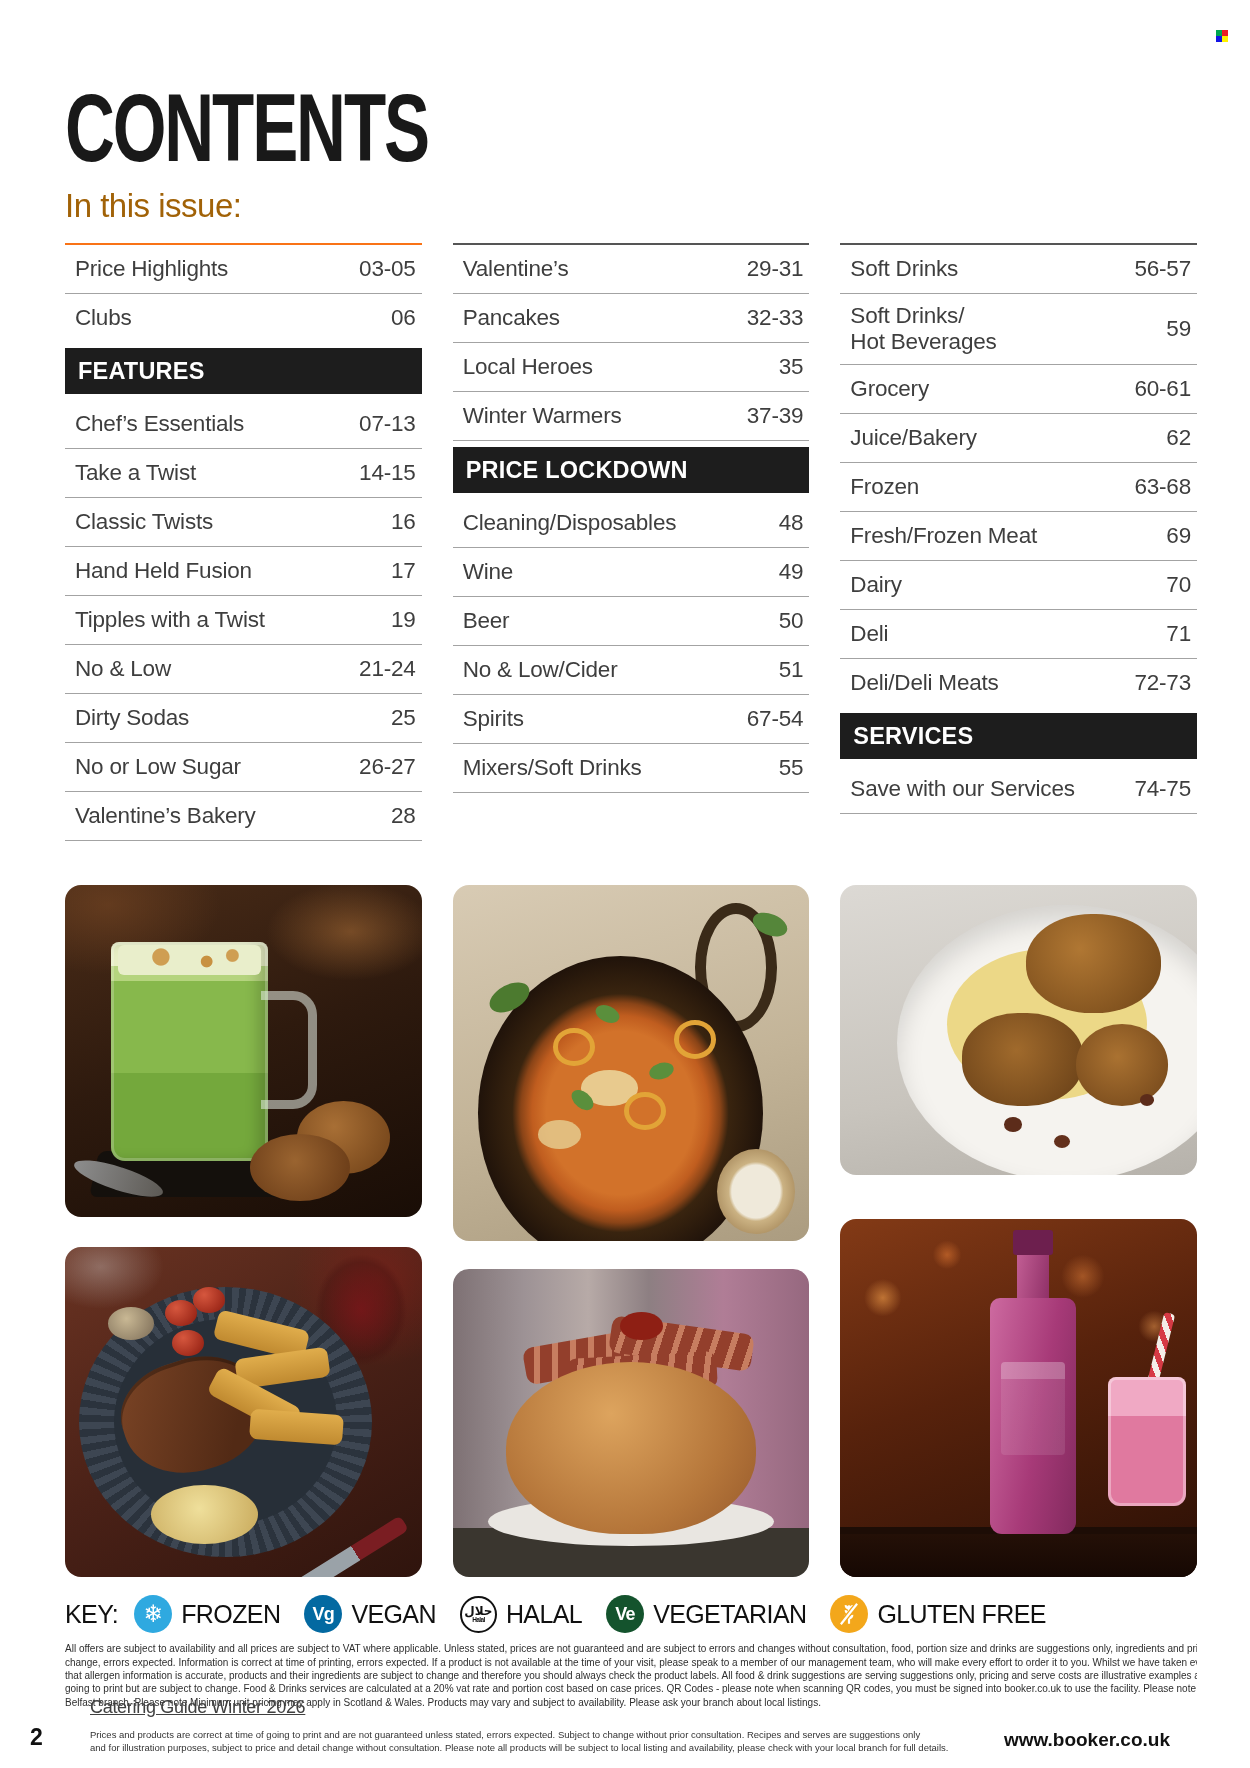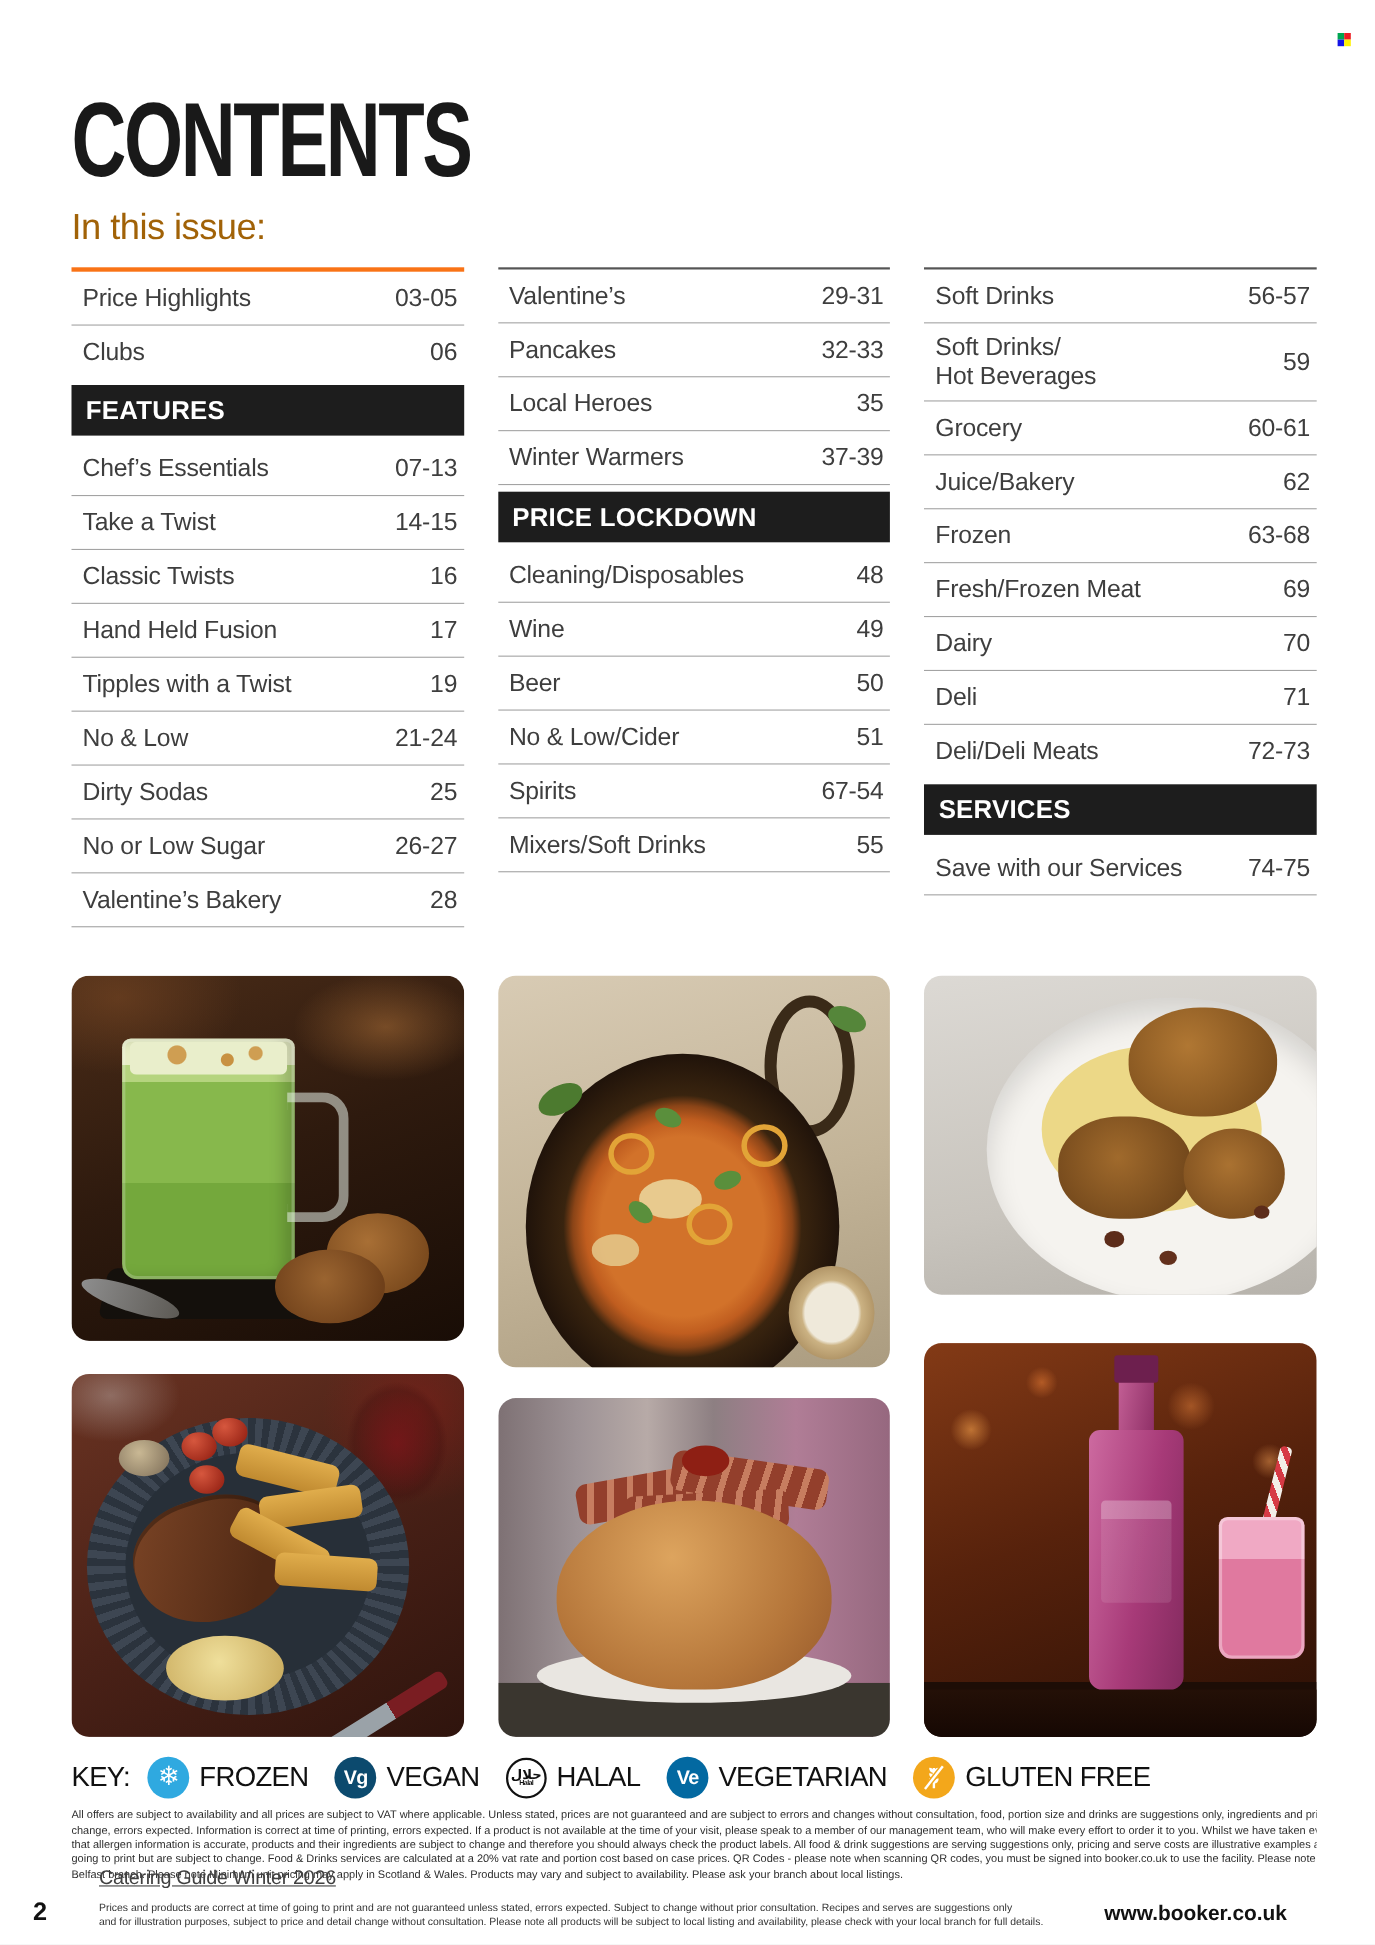--- a/index.html
+++ b/index.html
@@ -15,21 +15,21 @@
 
   .main{margin:0 53px 0 65px;width:1132px;}
 
   .title{margin:82px 0 0 0;line-height:.95;font-size:96px;font-weight:700;color:#191919;}
   .title span{display:inline-block;transform:scaleX(.72);transform-origin:left;letter-spacing:-3px;}
   .subtitle{margin-top:14px;font-size:33px;color:#a16207;letter-spacing:-.5px;}
 
   
   .toc{display:grid;grid-template-columns:repeat(3,1fr);column-gap:31px;margin-top:18px;}
   .toc-col{border-top:2px solid #555;}
-  .toc-col.first{border-top:4px solid #f97316;}
+  .toc-col.first{border-top:2px solid #f97316;}
   .toc-row{display:flex;justify-content:space-between;align-items:center;height:48px;
     border-bottom:1px solid #a3a3a3;color:#3e3e3e;font-size:22.5px;letter-spacing:-.2px;
     padding:0 6px 0 10px;cursor:pointer;}
   .toc-row.tall{height:70px;}
   .toc-row.no-rule{border-bottom:none;}
   .toc-label{white-space:pre-line;line-height:1.18;}
   .toc-pages{color:#3e3e3e;}
   .toc-section{height:46px;margin:6px 0;background:#1d1d1d;color:#ffffff;display:flex;
     align-items:center;padding-left:13px;font-weight:700;font-size:23.5px;letter-spacing:.2px;}
 
@@ -163,25 +163,25 @@
   .g-counter{left:0;bottom:0;width:100%;height:12%;background:linear-gradient(#241007,#160803);}
 
   
   .key{display:flex;align-items:center;margin-top:17px;height:40px;font-size:25px;
     color:#101010;letter-spacing:-.6px;}
   .key-title{font-weight:500;margin-right:16px;}
   .key-item{display:flex;align-items:center;gap:9px;margin-right:24px;}
   .key-icon{width:38px;height:38px;border-radius:50%;display:flex;flex-direction:column;
     align-items:center;justify-content:center;color:#fff;font-weight:700;flex:0 0 auto;}
   .ki-frozen{background:#2fa9e0;font-size:24px;line-height:1;}
-  .ki-vegan{background:#0c4a6e;font-size:18px;}
+  .ki-vegan{background:#0369a1;font-size:18px;}
   .ki-halal{background:#fff;border:2.5px solid #111;color:#111;width:33px;height:33px;}
   .ki-halal .ar{font-size:12px;line-height:1;font-weight:700;}
   .ki-halal .en{font-size:6.5px;line-height:1;font-weight:700;}
-  .ki-veggie{background:#0369a1;font-size:18px;}
+  .ki-veggie{background:#14532d;font-size:18px;}
   .ki-gluten{background:#f3a71b;}
 
   
   .legal{margin-top:8px;color:#2e2e2e;font-size:10px;line-height:13.4px;}
   .legal div{white-space:nowrap;overflow:hidden;}
   .footer-page{position:absolute;left:30px;top:1724px;font-size:23px;font-weight:700;color:#111;}
   .footer-edition{position:absolute;left:90px;top:1697px;font-size:18px;color:#404040;letter-spacing:-.3px;text-decoration:underline;}
   .footer-small{position:absolute;left:90px;top:1728px;font-size:9.5px;line-height:13px;color:#333;}
   .footer-small div{white-space:nowrap;}
   .footer-site{position:absolute;right:80px;top:1729px;font-size:19px;font-weight:700;color:#111;cursor:pointer;}

